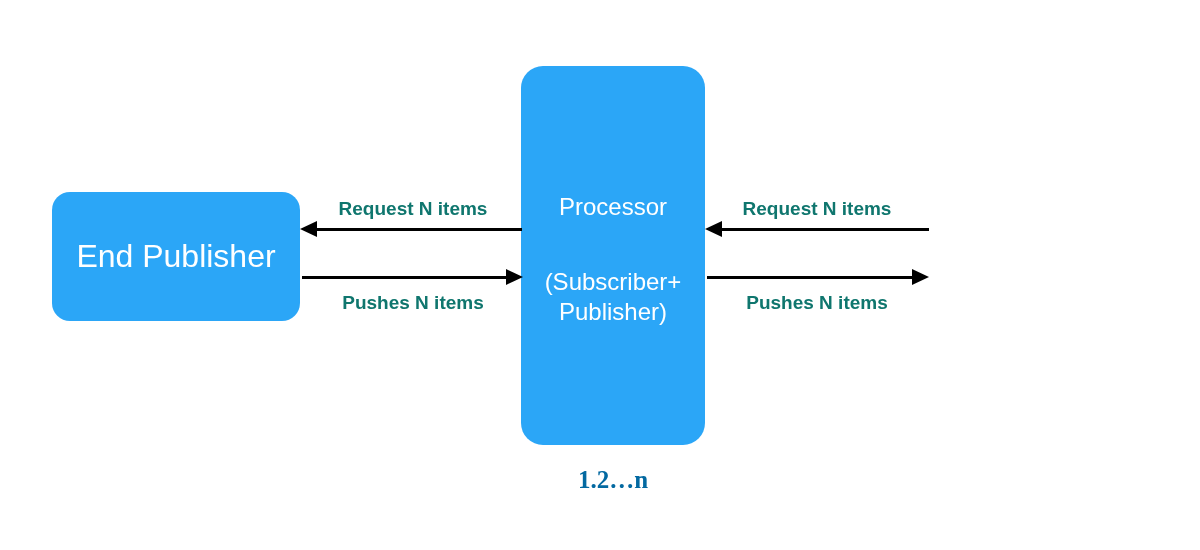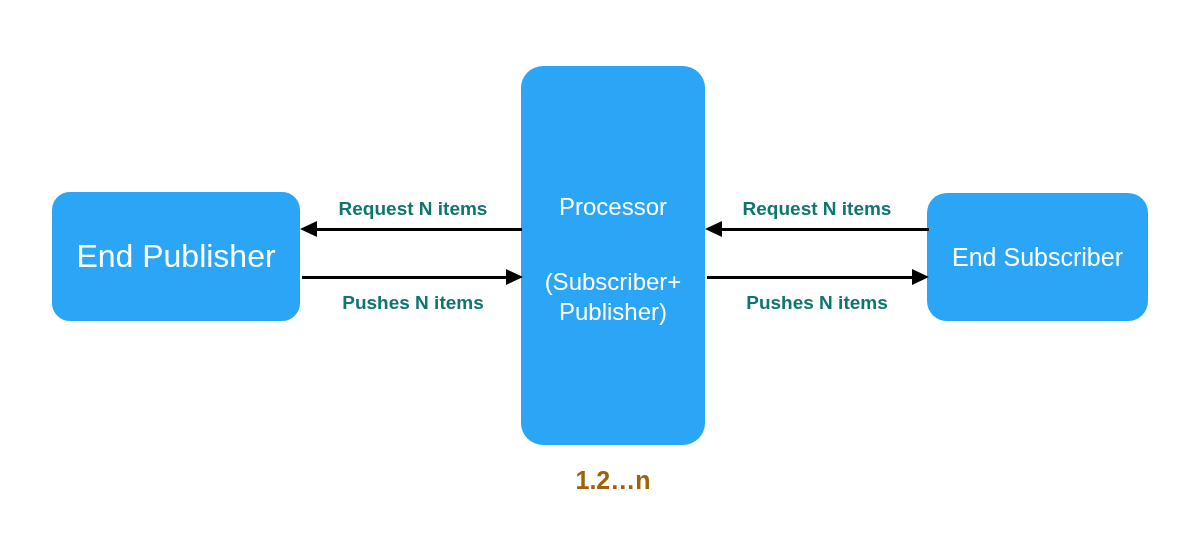--- a/index.html
+++ b/index.html
@@ -117,41 +117,39 @@
 
   
   #caption-sequence {
     position: absolute;
     left: 521px;
     top: 466px;
     width: 184px;
     text-align: center;
     font-size: 25px;
     font-weight: 700;
-    color: #a16207;
+    color: #0369a1;
     white-space: nowrap;
+    font-family: Liberation Serif, serif;
   }
 </style>
 </head>
 <body>
 
 <div id="canvas">
 
   <div class="node" id="node-end-publisher">
     <span class="node-label">End Publisher</span>
   </div>
 
   <div class="node" id="node-processor">
     <span class="node-label processor-title">Processor</span>
     <span class="node-label processor-subtitle">(Subscriber+ Publisher)</span>
   </div>
 
-  <div class="node" id="node-end-subscriber">
-    <span class="node-label">End Subscriber</span>
-  </div>
 
   <div class="edge" id="edge-left-request"></div>
   <div class="arrowhead left" id="arrow-left-request"></div>
   <div class="edge-label" id="label-left-request">Request N items</div>
 
   <div class="edge" id="edge-left-push"></div>
   <div class="arrowhead right" id="arrow-left-push"></div>
   <div class="edge-label" id="label-left-push">Pushes N items</div>
 
   <div class="edge" id="edge-right-request"></div>

